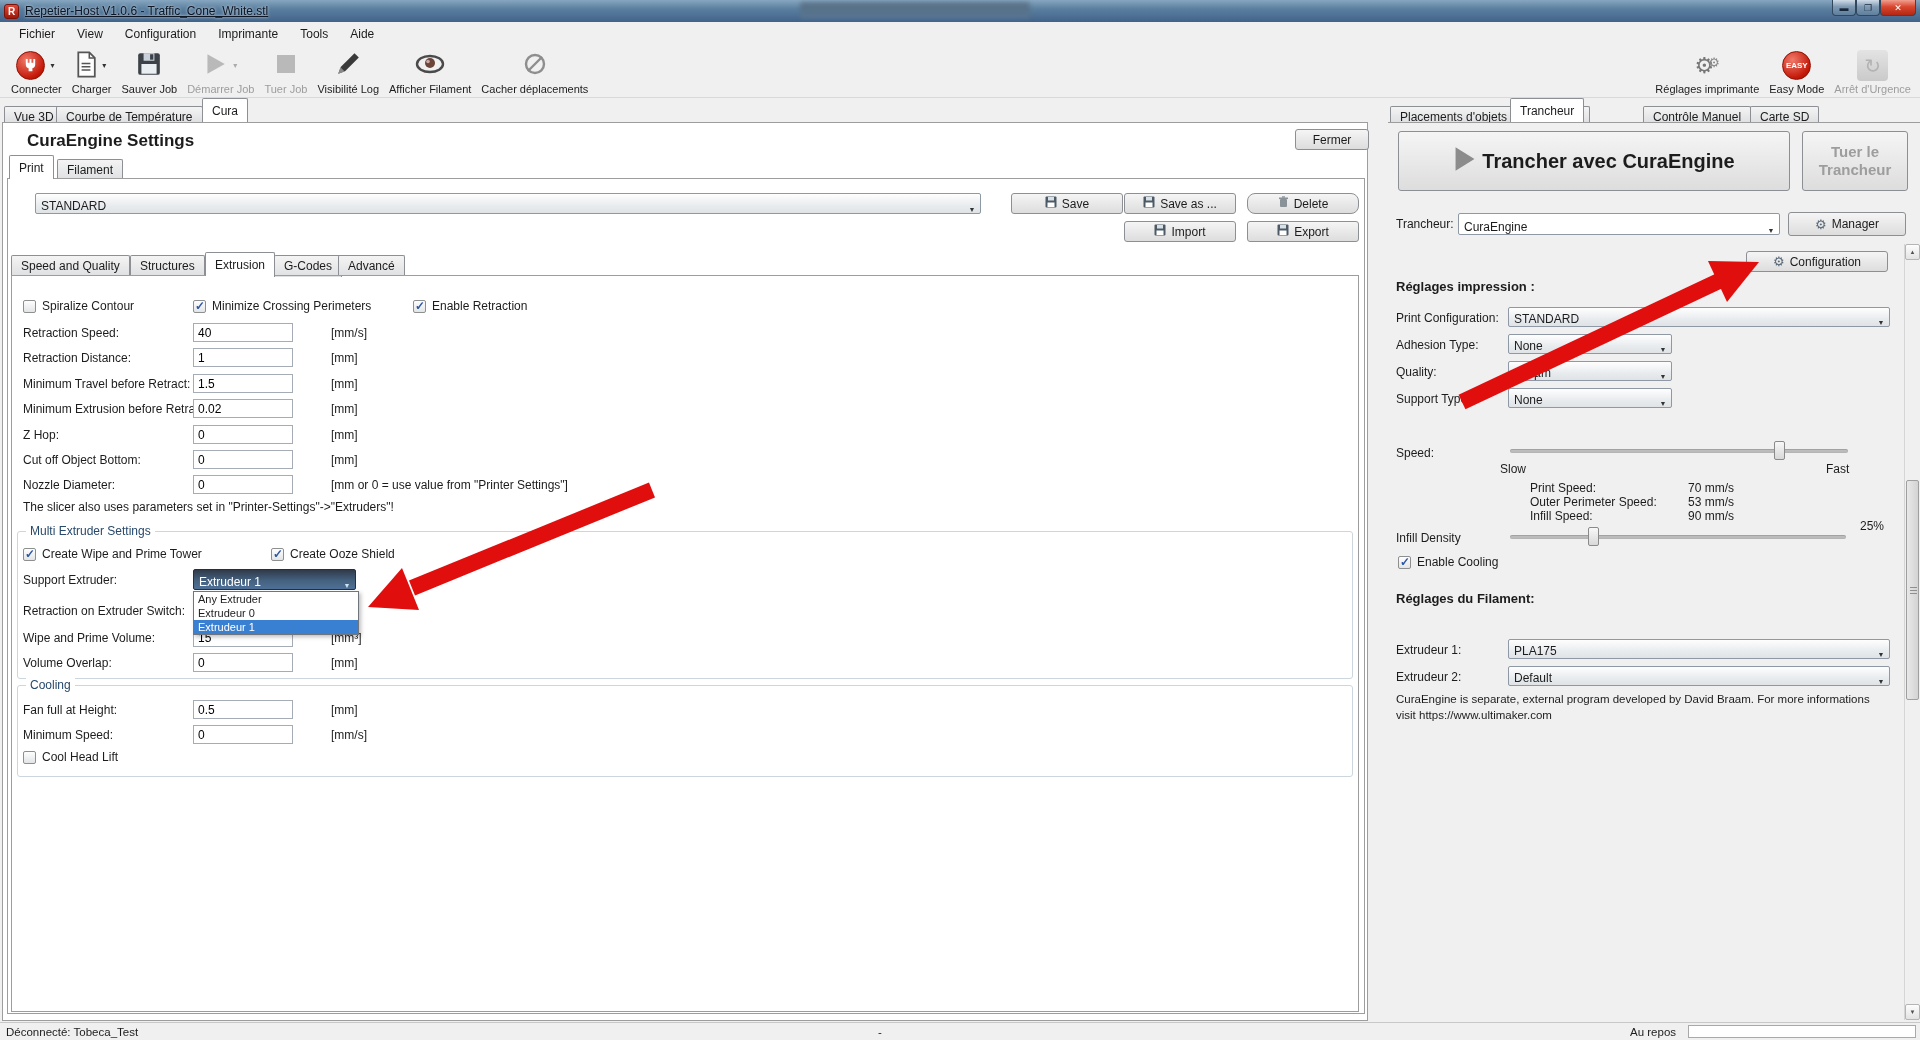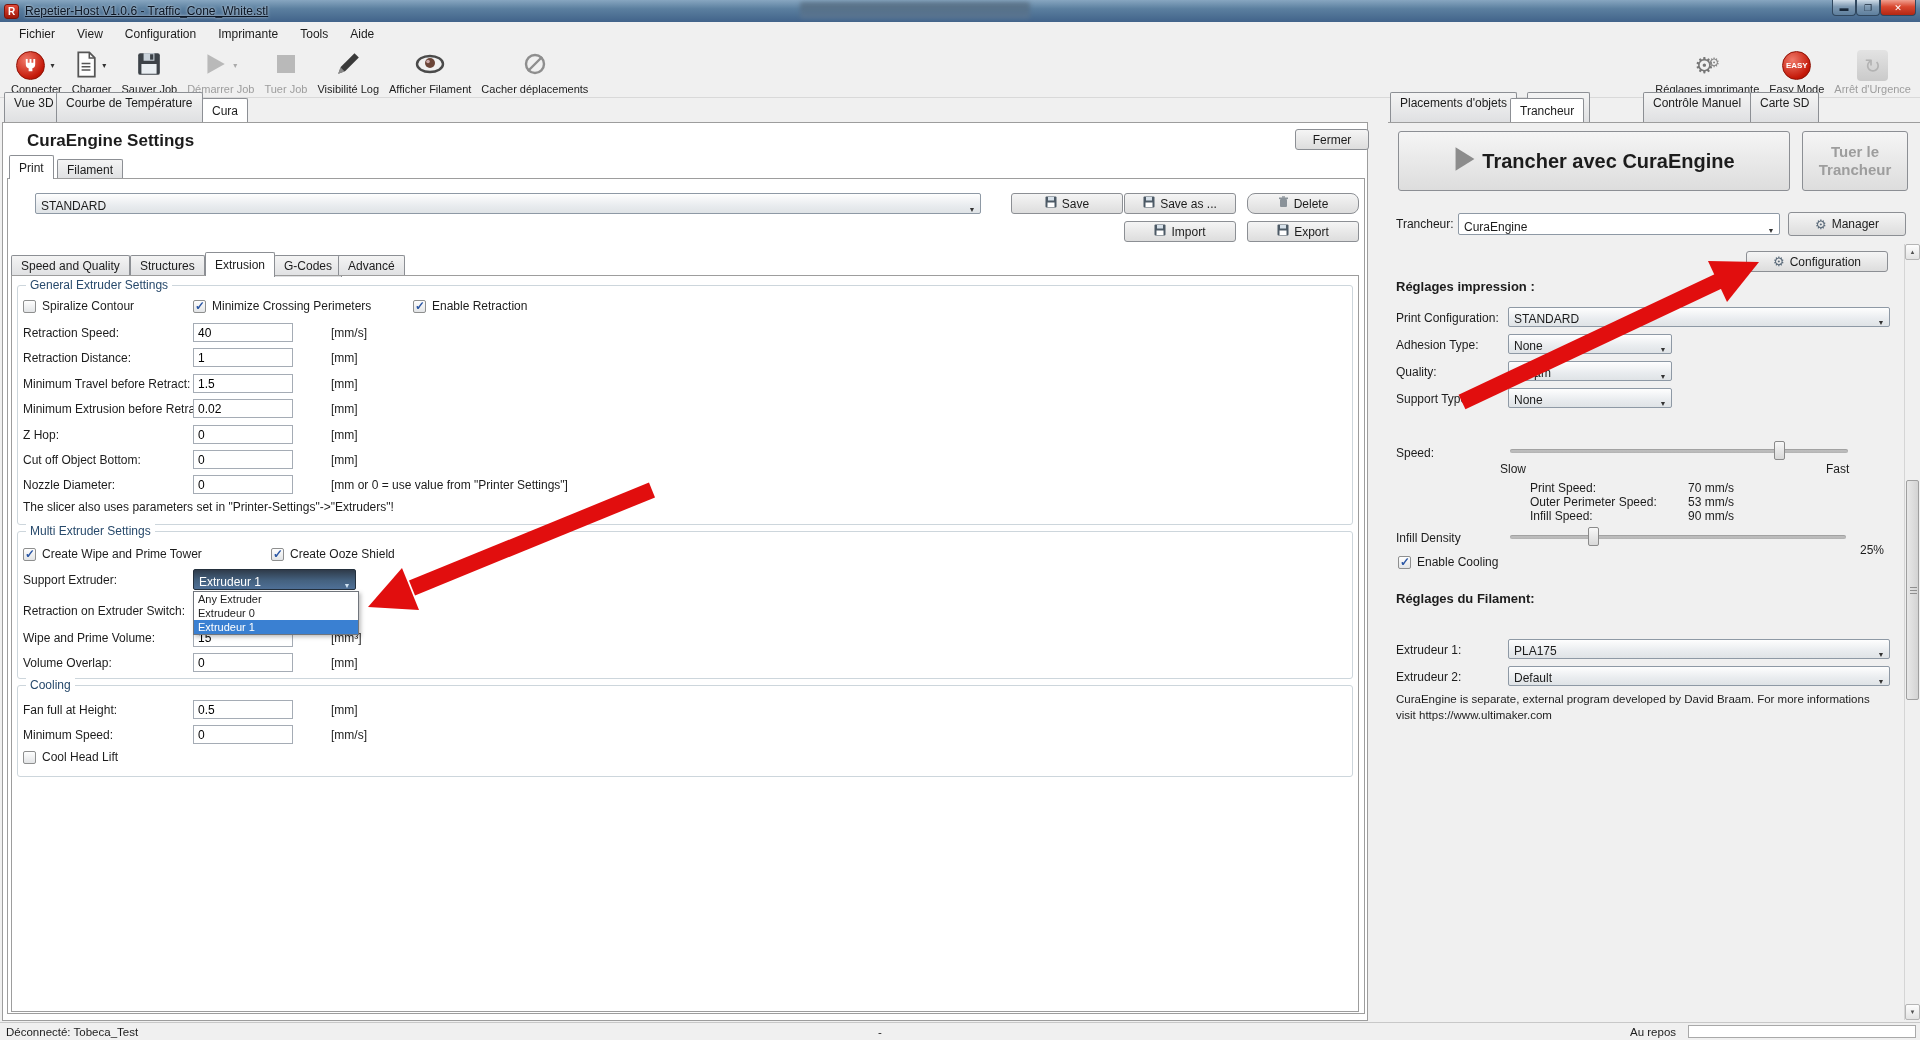--- a/index.html
+++ b/index.html
@@ -41,21 +41,21 @@
     background:radial-gradient(circle at 35% 30%, #f07a6a, #c41808 70%, #8f1003); border:1px solid #8f1003;
     display:flex; align-items:center; justify-content:center; color:#fff; font-weight:bold; }
   .ball.easy { font-size:8px; }
   .gearbig { font-size:22px; color:#777; line-height:22px; }
   .gearsmall { font-size:13px; color:#8a8a8a; margin-left:-6px; vertical-align:top; }
   .estop { width:31px; height:31px; background:linear-gradient(#e3e3e3,#cacaca); border-radius:4px;
     color:#b3b3b3; font-size:20px; display:flex; align-items:center; justify-content:center; }
 
   
   .tabstrip { position:absolute; left:0; top:98px; width:1920px; height:24px; }
-  .tab { position:absolute; bottom:0; height:30px; padding:3px 9px 0; background:linear-gradient(#f4f4f4,#dfe0e2);
+  .tab { position:absolute; bottom:0; height:16px; padding:3px 9px 0; background:linear-gradient(#f4f4f4,#dfe0e2);
     border:1px solid #8c8f94; border-bottom:none; border-radius:2px 2px 0 0; white-space:nowrap; }
   .tab.active { height:24px; padding-top:5px; background:#fff; z-index:2; }
 
   
   .cura-panel { position:absolute; left:2px; top:122px; width:1366px; height:899px; background:#fff;
     border:1px solid #9d9d9d; }
   .right-panel { position:absolute; left:1388px; top:122px; width:532px; height:899px; background:#f0f0f0;
     border-top:1px solid #9d9d9d; }
 
   .hdr { position:absolute; font-size:17px; font-weight:bold; }
@@ -324,23 +324,20 @@
       <span>Export</span>
     </div>
 
     <span class="tab" style="left:8px;top:132px;position:absolute;bottom:auto;height:21px;">Speed and Quality</span>
     <span class="tab" style="left:127px;top:132px;position:absolute;bottom:auto;height:21px;">Structures</span>
     <span class="tab active" style="left:202px;top:129px;position:absolute;bottom:auto;height:24px;">Extrusion</span>
     <span class="tab" style="left:271px;top:132px;position:absolute;bottom:auto;height:22px;">G-Codes</span>
     <span class="tab" style="left:335px;top:132px;position:absolute;bottom:auto;height:21px;">Advancé</span>
     <div style="position:absolute;left:8px;top:152px;width:1348px;height:737px;border:1px solid #9d9d9d;"></div>
 
-    <div class="groupbox" style="left:14px;top:162px;width:1336px;height:240px;">
-      <span class="grouplabel">General Extruder Settings</span>
-    </div>
     <label class="check" style="left:20px;top:176px;">
       <span class="cb"></span>
       <span>Spiralize Contour</span>
     </label>
     <label class="check" style="left:190px;top:176px;">
       <span class="cb checked"></span>
       <span>Minimize Crossing Perimeters</span>
     </label>
     <label class="check" style="left:410px;top:176px;">
       <span class="cb checked"></span>
@@ -502,21 +499,21 @@
     <span class="lbl" style="left:142px;top:372px;">Outer Perimeter Speed:</span>
     <span class="lbl" style="left:300px;top:372px;">53 mm/s</span>
     <span class="lbl" style="left:142px;top:386px;">Infill Speed:</span>
     <span class="lbl" style="left:300px;top:386px;">90 mm/s</span>
 
     <span class="lbl" style="left:8px;top:408px;">Infill Density</span>
     <div class="slider" style="left:122px;top:404px;width:336px;">
       <div class="strack"></div>
       <div class="sthumb" style="left:78px;"></div>
     </div>
-    <span class="lbl" style="left:472px;top:420px;text-align:right;">25%</span>
+    <span class="lbl" style="left:472px;top:396px;text-align:right;">25%</span>
 
     <label class="check" style="left:10px;top:432px;">
       <span class="cb checked"></span>
       <span>Enable Cooling</span>
     </label>
 
     <div class="lbl bold13" style="left:8px;top:468px;">Réglages du Filament:</div>
 
     <span class="lbl" style="left:8px;top:520px;">Extrudeur 1:</span>
     <div class="combo" style="left:120px;top:516px;width:382px;height:20px;">

